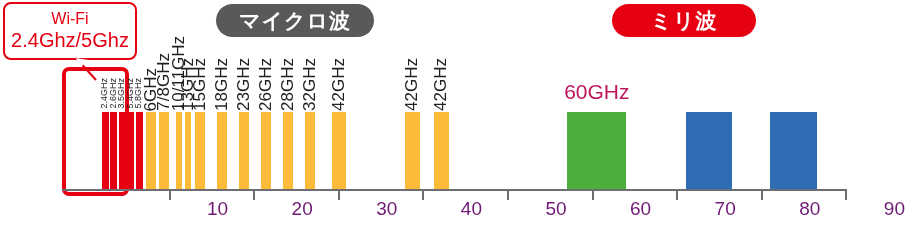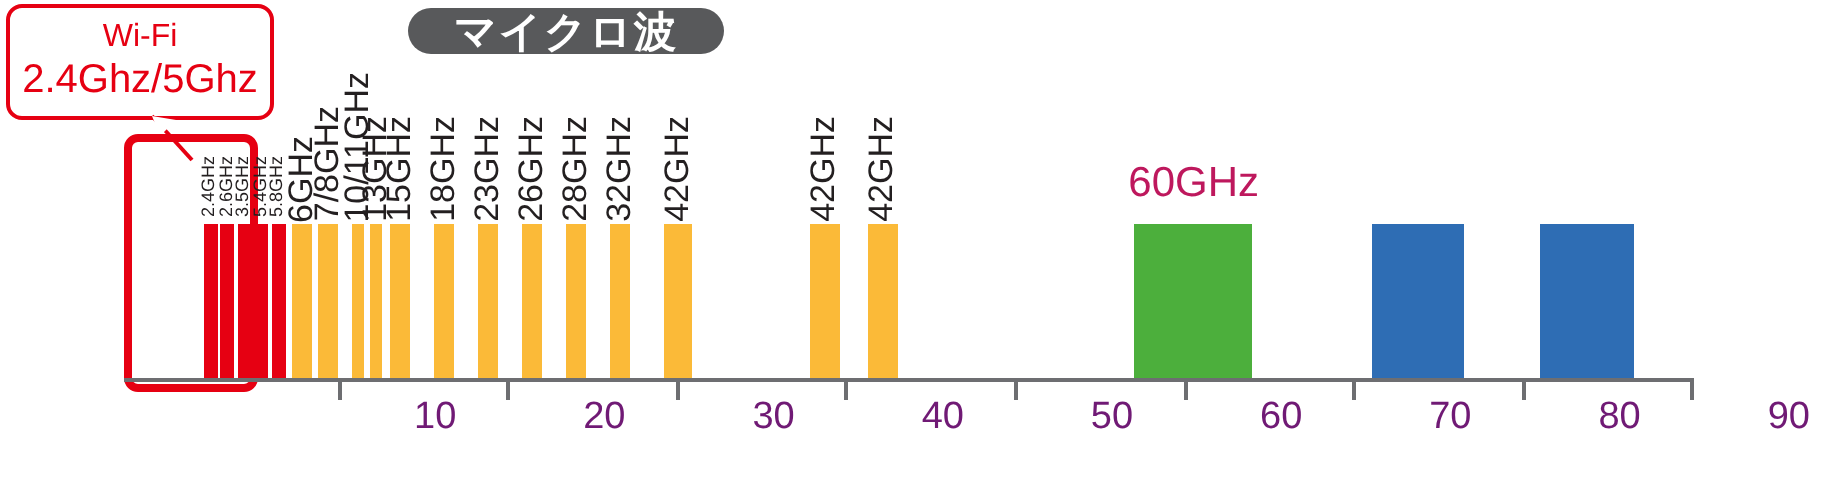--- a/index.html
+++ b/index.html
@@ -12,21 +12,21 @@
   #stage{position:relative;width:912px;height:221px;}
 
   
   .badge{
     position:absolute;
     display:flex;align-items:center;justify-content:center;
     color:#ffffff;font-weight:bold;letter-spacing:1px;
     border-radius:999px;white-space:nowrap;
   }
   .badge-micro{
-    left:204px;top:4px;width:158px;height:23px;
+    left:216px;top:4px;width:158px;height:33px;
     background:#58595b;font-size:21px;text-align:center;
   }
   .badge-mm{
     left:612px;top:4px;width:144px;height:33px;
     background:#e60012;font-size:21px;
   }
 
   
   .callout{
     position:absolute;left:3px;top:2px;width:134px;height:58px;
@@ -83,20 +83,21 @@
     position:absolute;transform:translateX(-50%);
     font-size:21px;color:#be185d;white-space:nowrap;
   }
 </style>
 </head>
 <body>
 
 <div id="stage">
 
   <div class="badge badge-micro">マイクロ波</div>
+  <div class="badge badge-mm">ミリ波</div>
 
   <div class="callout">
     <span class="l1">Wi-Fi</span>
     <span class="l2">2.4Ghz/5Ghz</span>
   </div>
   <svg class="callout-tail" viewBox="0 0 24 22">
     <path d="M2 0 L22 22" stroke="#e60012" stroke-width="2" fill="none"></path>
     <path d="M2 0 L14 2 L6 10 Z" fill="#ffffff" stroke="none"></path>
   </svg>
 

